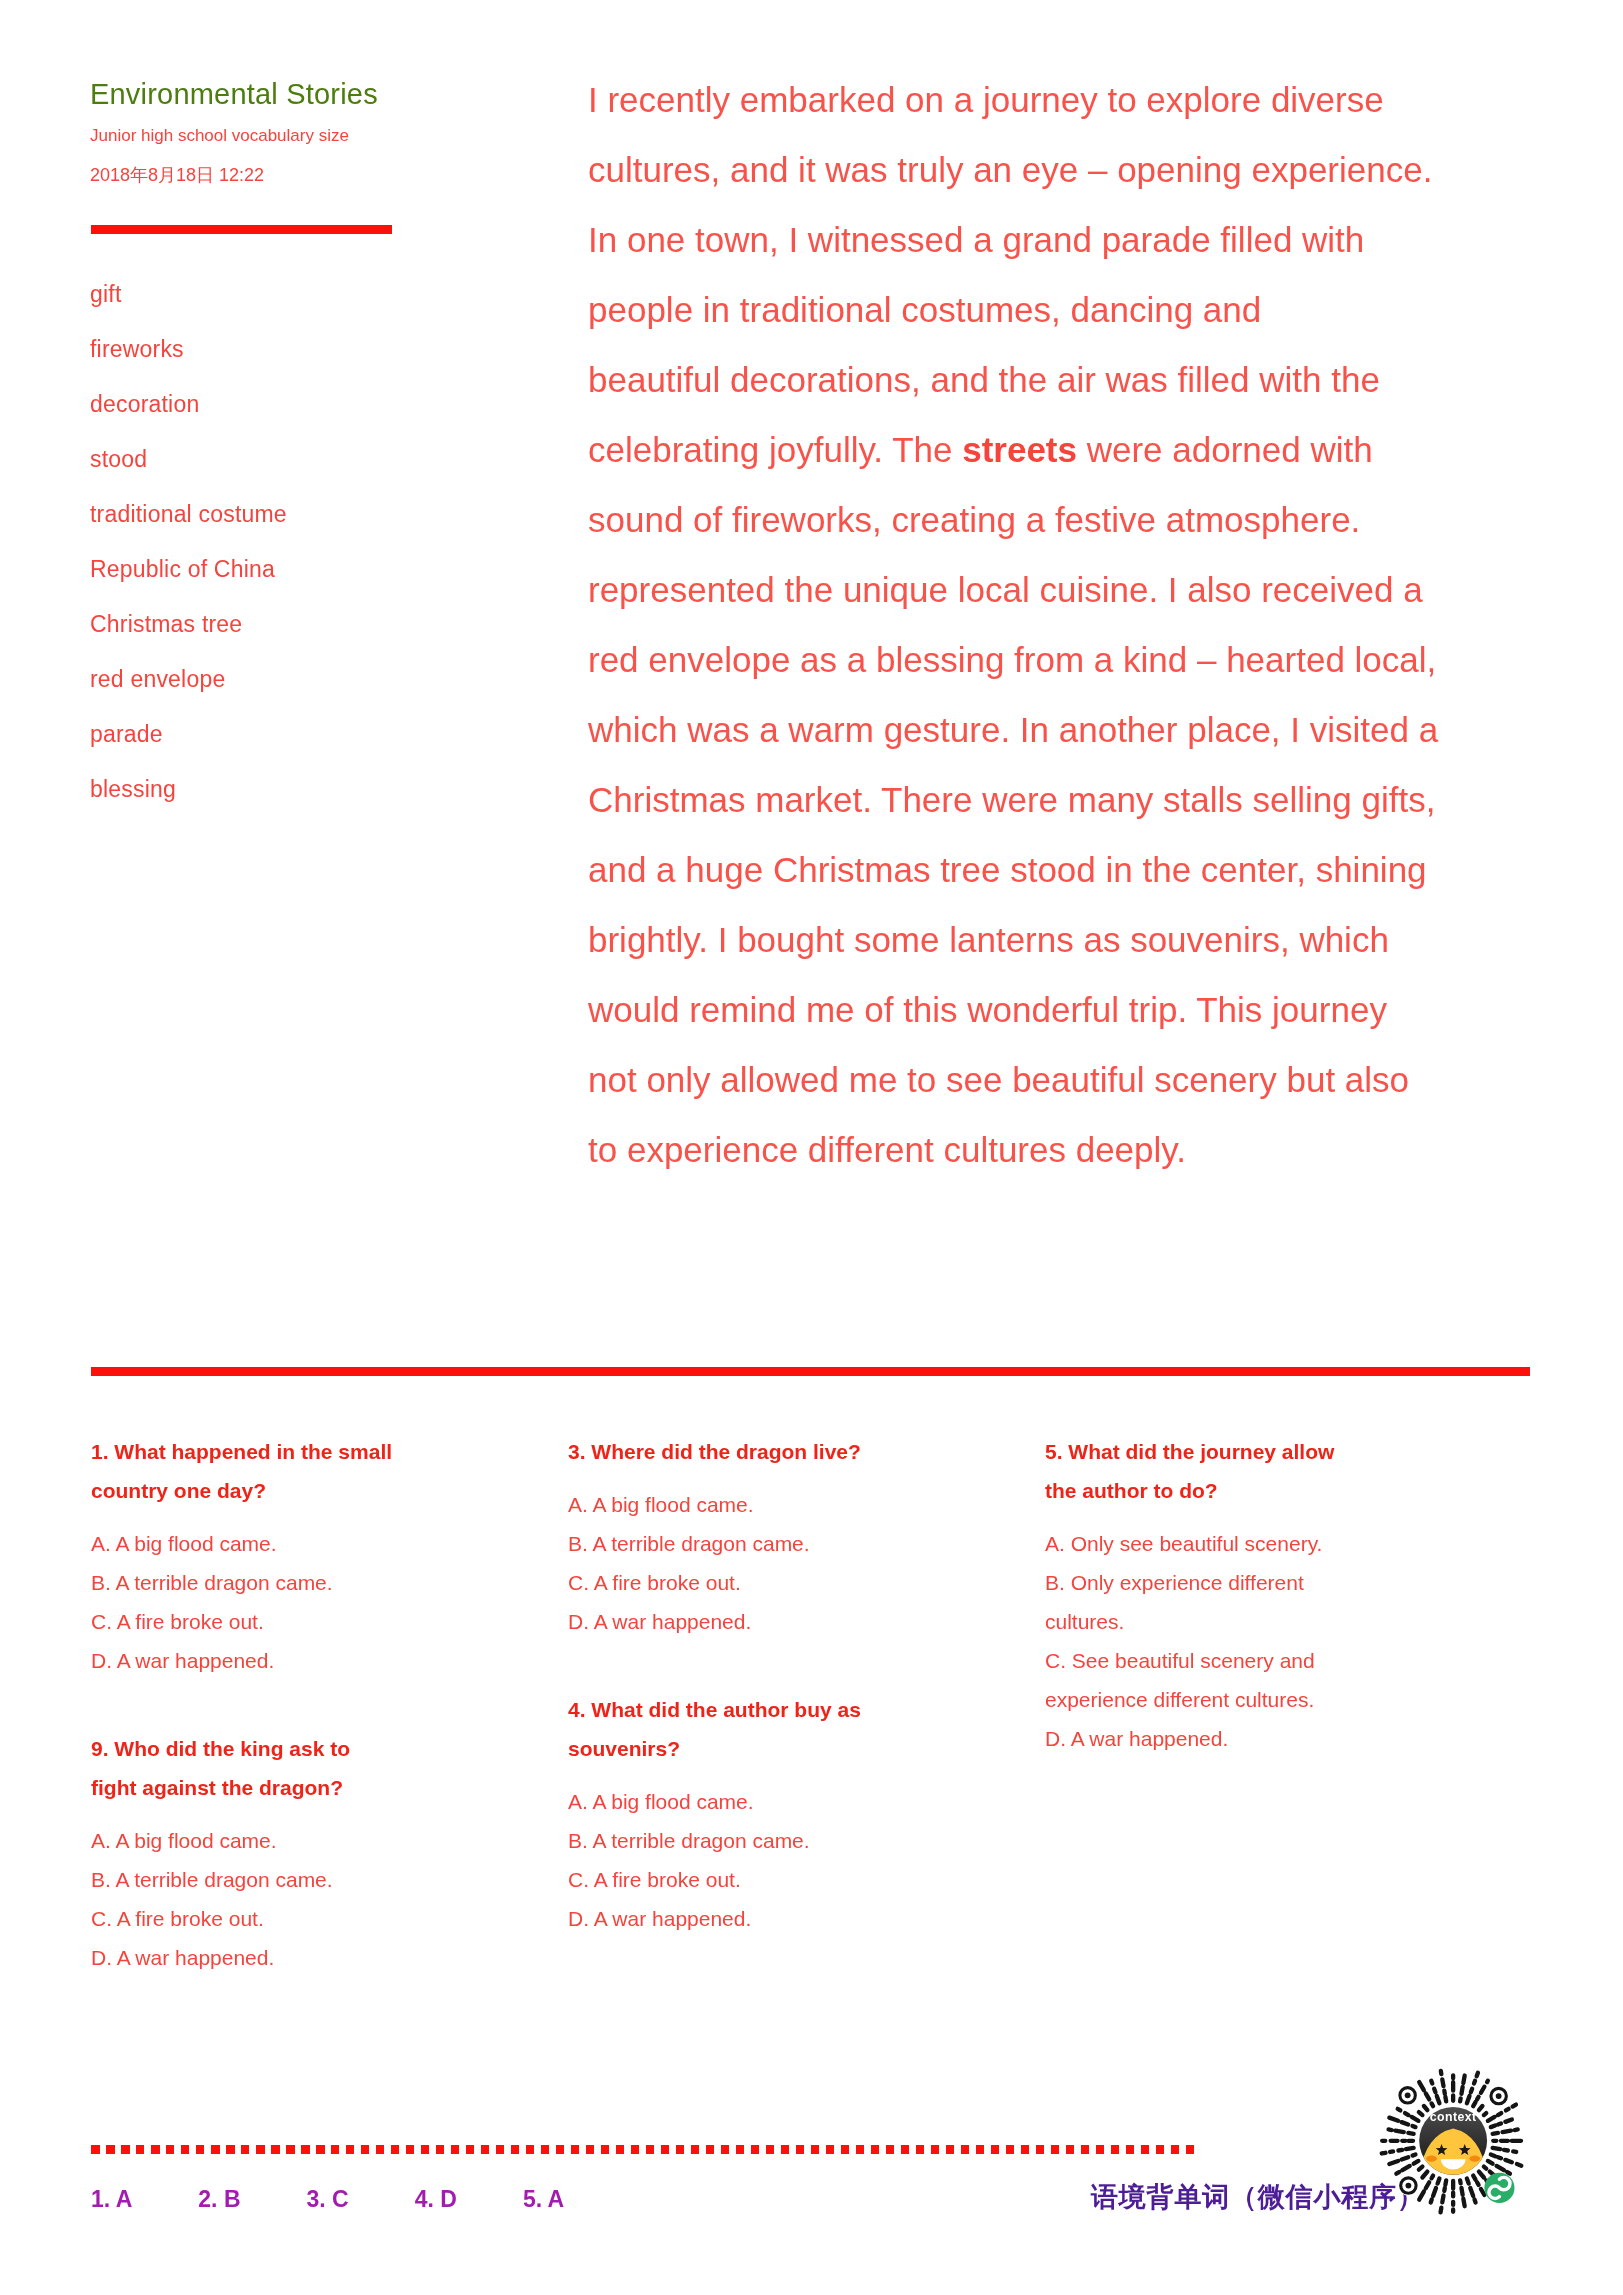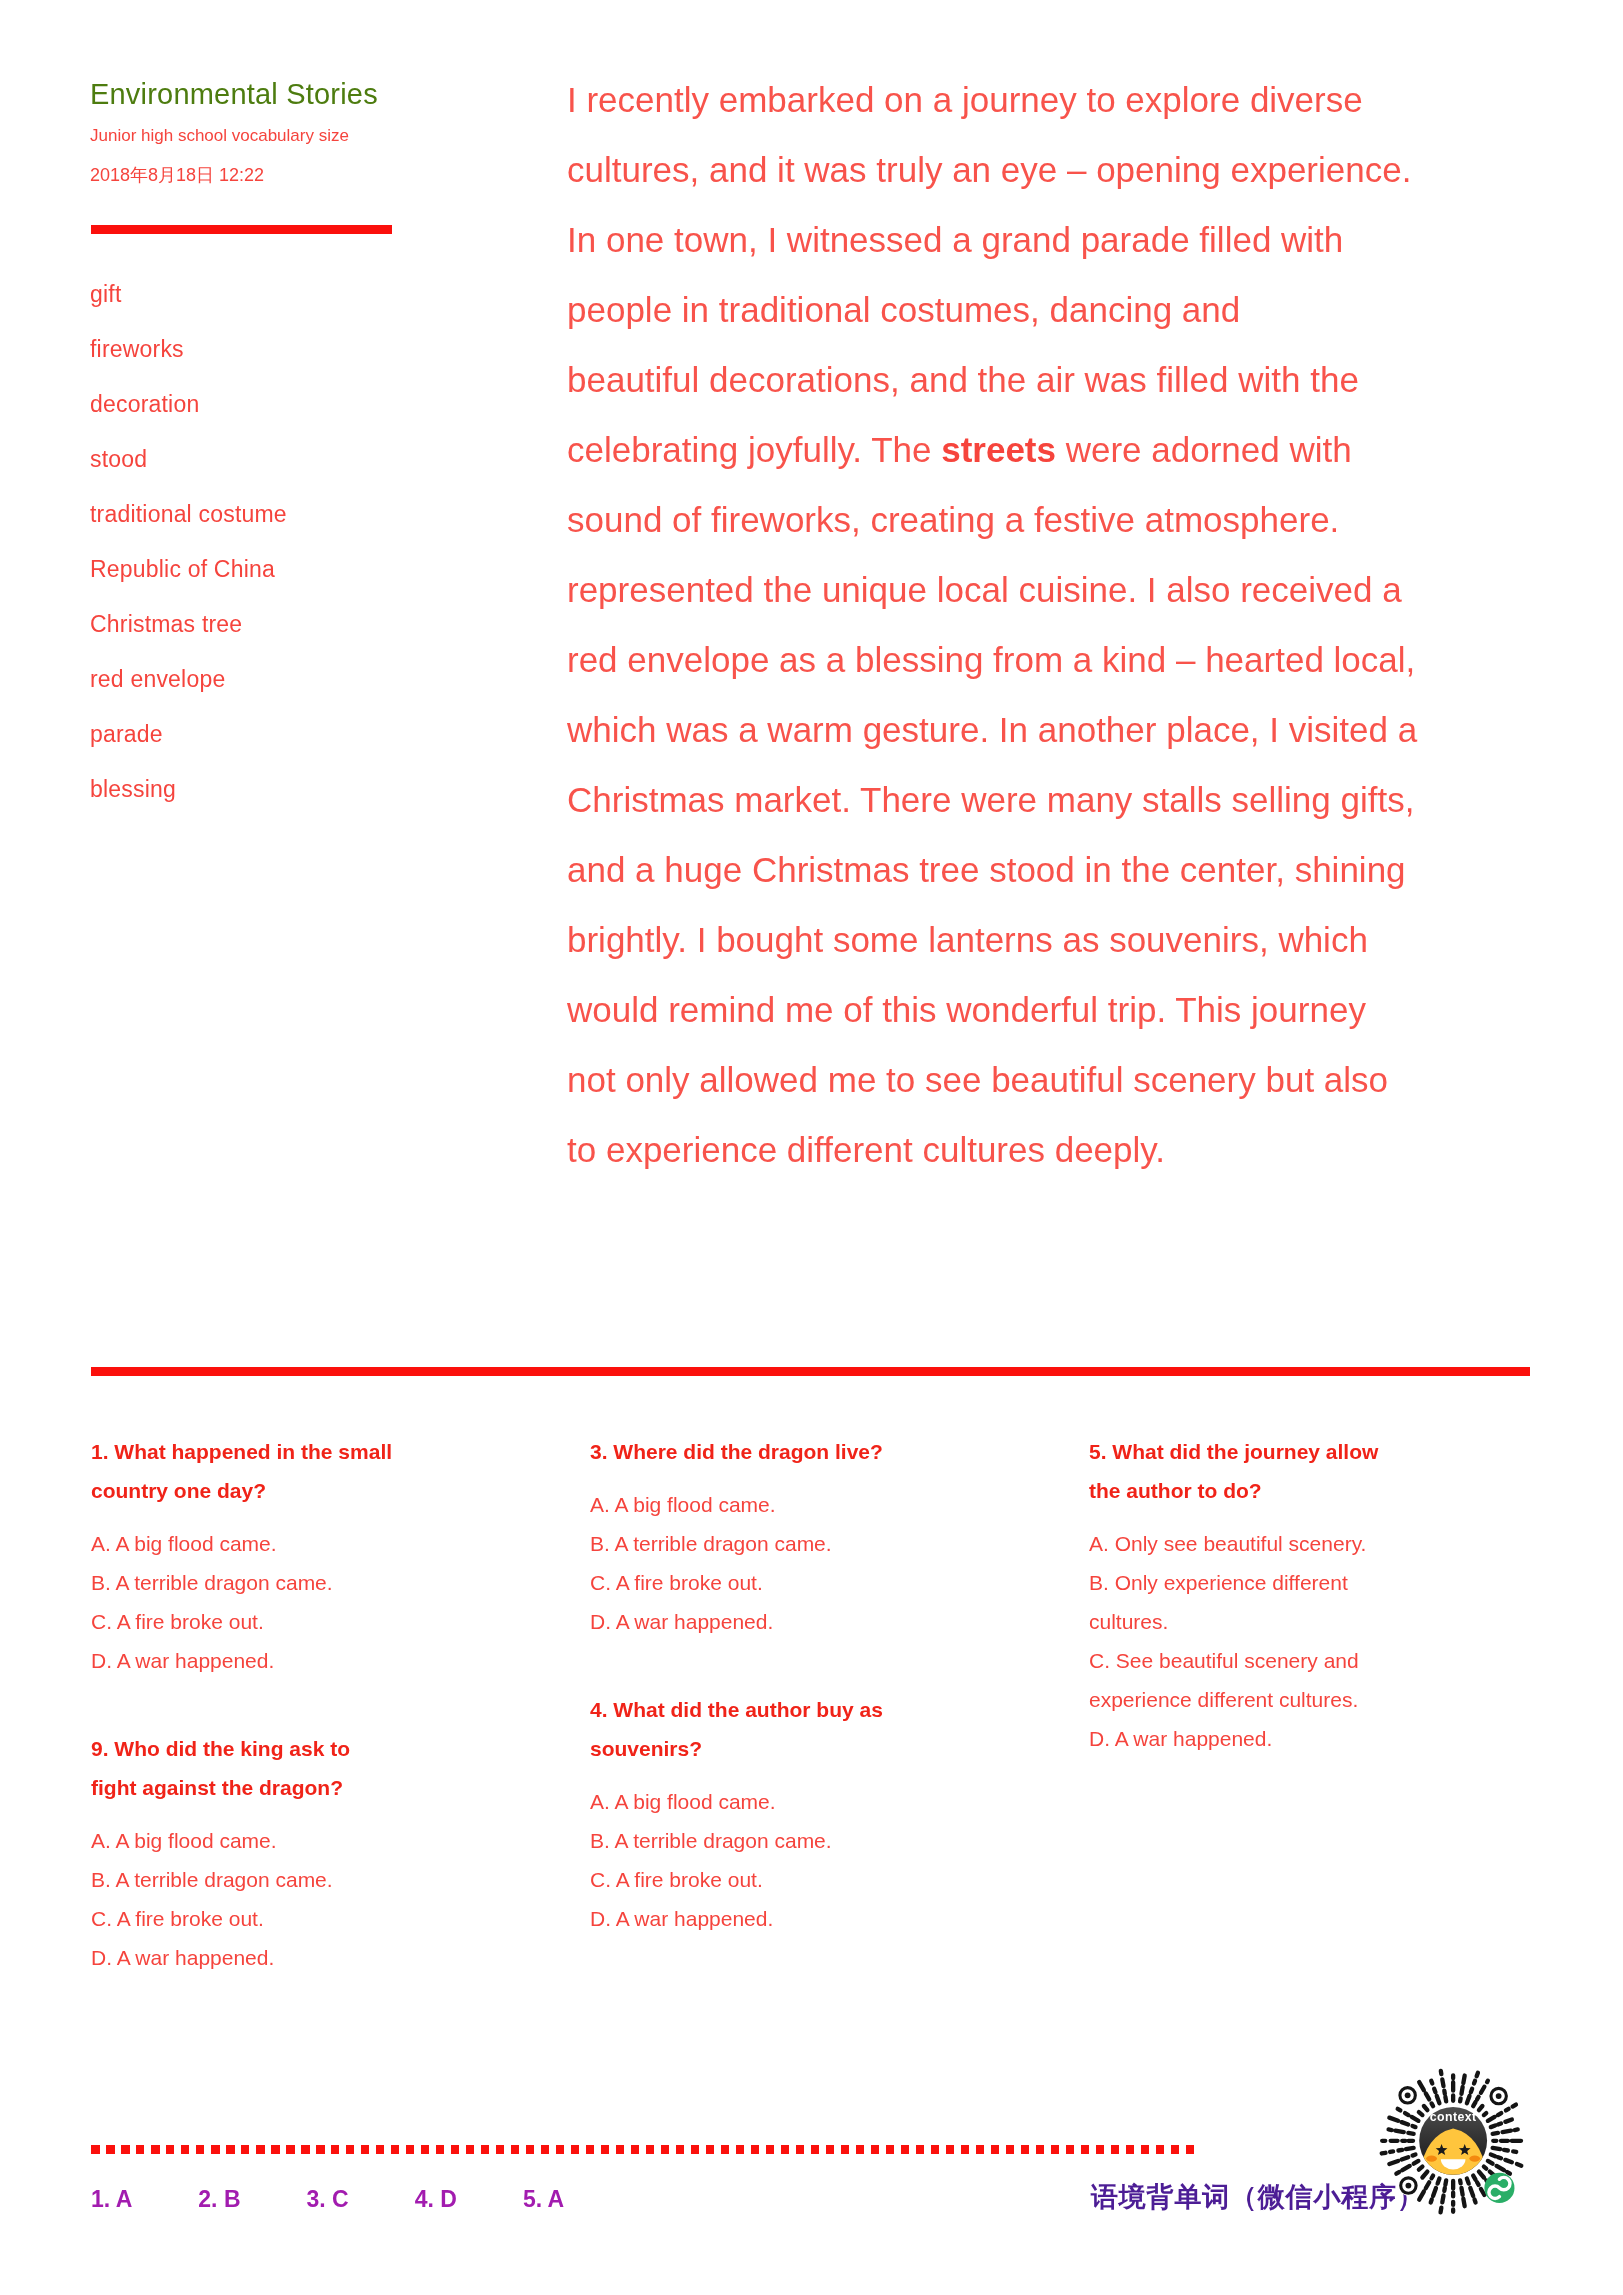--- a/index.html
+++ b/index.html
@@ -9,28 +9,28 @@
   }
   
   .header{position:absolute;left:90px;top:77px;}
   .title{font-size:29px;font-weight:500;color:#4d7c0f;line-height:34px;letter-spacing:0.2px;}
   .subtitle{font-size:17px;color:#f5443d;line-height:26px;margin-top:12.4px;}
   .date{font-size:18px;color:#f5443d;line-height:26px;margin-top:12.4px;}
   .top-rule{position:absolute;left:91px;top:225px;width:301px;height:8.5px;background:#fb100c;}
   
   .word-list{position:absolute;left:90px;top:267px;font-size:23px;color:#f5443d;line-height:55px;letter-spacing:0.2px;}
   
-  .passage{position:absolute;left:567px;top:65px;font-size:35px;color:#f8534b;line-height:70px;}
+  .passage{position:absolute;left:588px;top:65px;font-size:35px;color:#f8534b;line-height:70px;}
   .p-line{white-space:nowrap;}
   .p-line .b{font-weight:bold;color:#f6443c;}
   
   .divider{position:absolute;left:91px;top:1367px;width:1439px;height:9.3px;background:#fb100c;}
   
   .questions{position:absolute;left:91px;top:1432px;width:1441px;display:grid;
-    grid-template-columns:417px 417px 481px;gap:0 82px;}
+    grid-template-columns:417px 417px 481px;gap:0 60px;}
   .question{margin-bottom:49px;}
   .q-heading{font-size:21px;font-weight:bold;color:#f02318;line-height:39px;white-space:pre-line;margin-bottom:14px;}
   .q-option{font-size:21px;color:#f5443d;line-height:39px;white-space:pre-line;}
   
   .dashed-rule{position:absolute;left:91px;top:2145px;width:1105px;height:8.5px;
     background:repeating-linear-gradient(90deg,#fb100c 0 8.5px,transparent 8.5px 15px);}
   .answers{position:absolute;left:91px;top:2180px;line-height:39px;white-space:nowrap;}
   .answer{font-size:23px;font-weight:bold;color:#a21caf;margin-right:66px;}
   .app-label{position:absolute;left:1091px;top:2178px;line-height:39px;font-size:27px;font-weight:bold;color:#4c1d95;letter-spacing:0.8px;}
   

